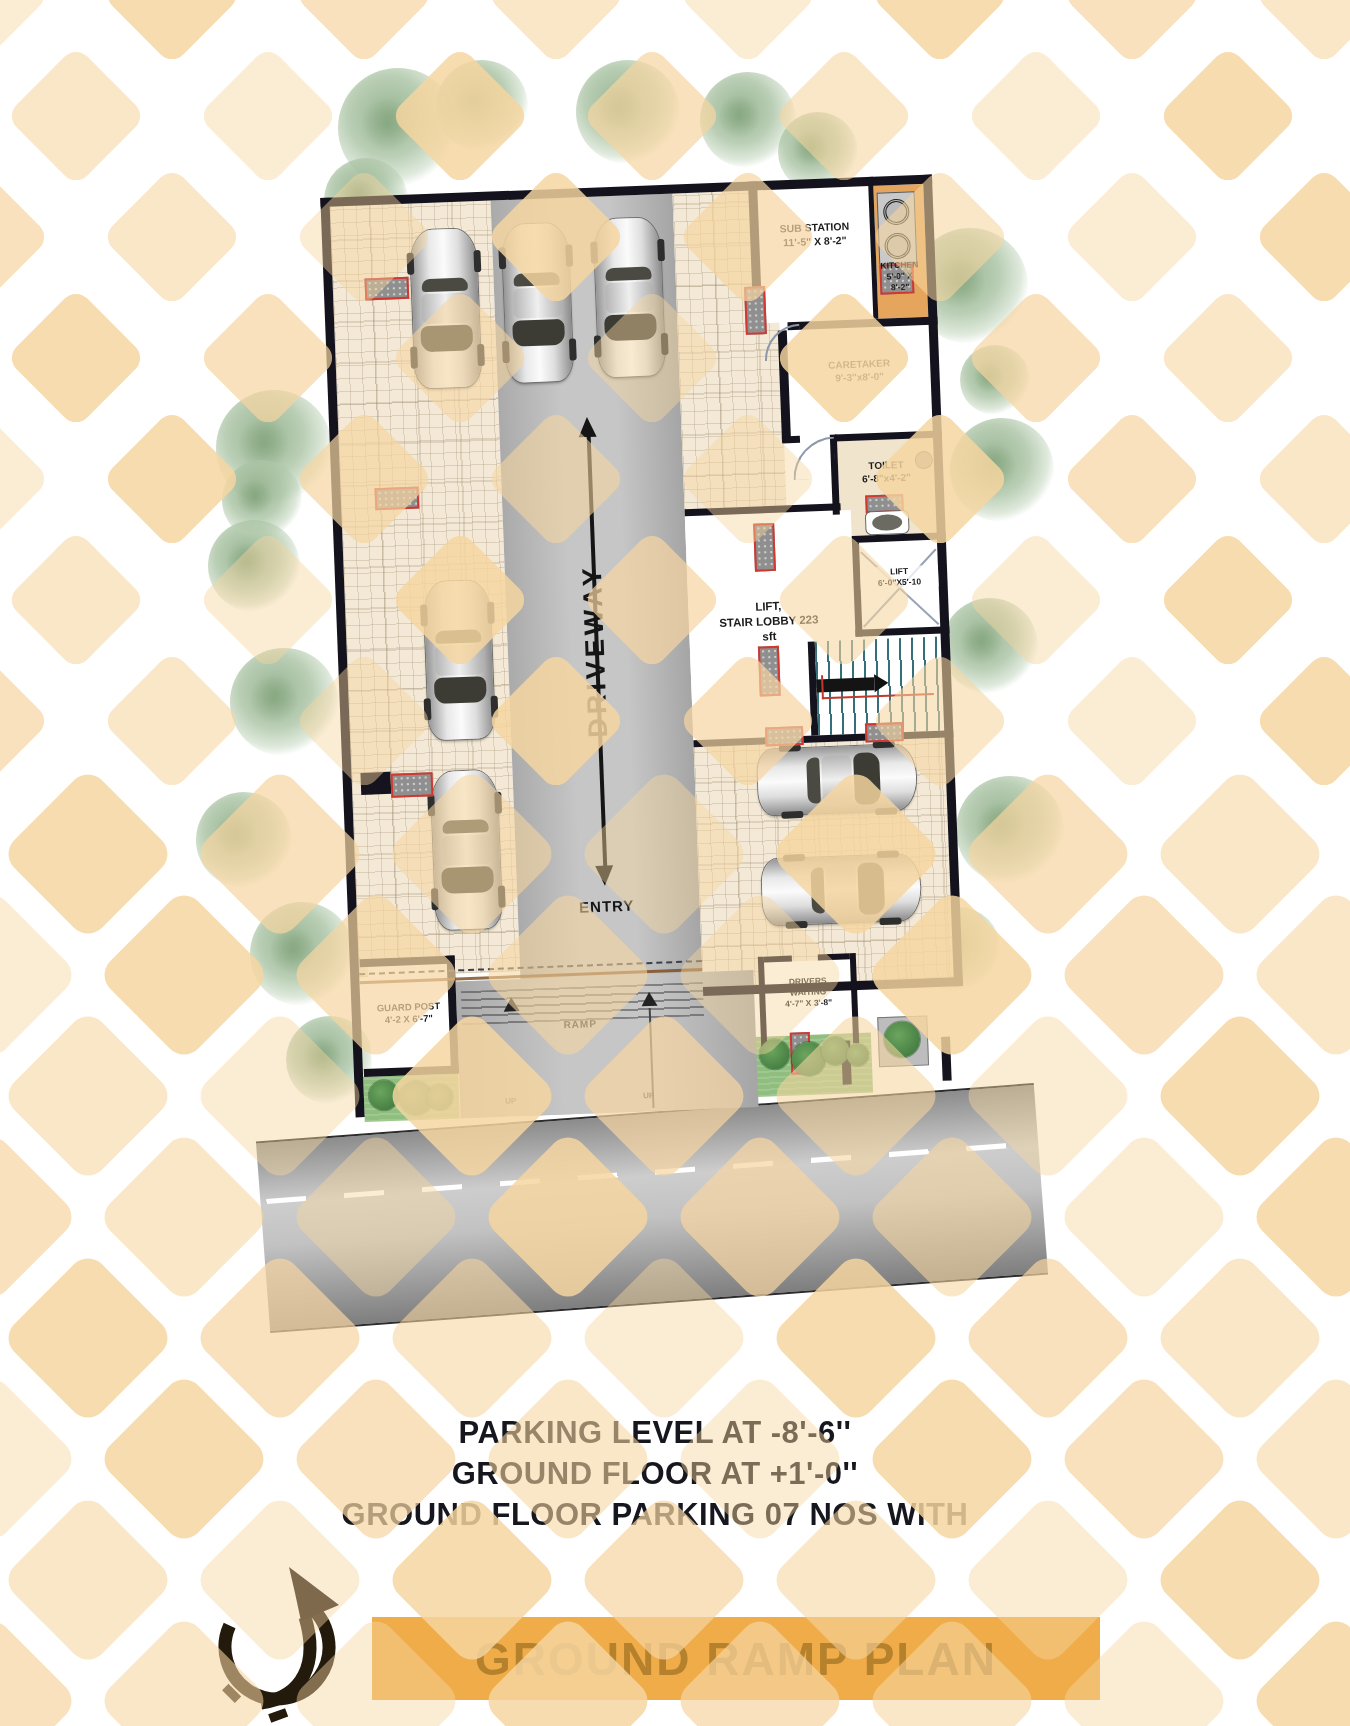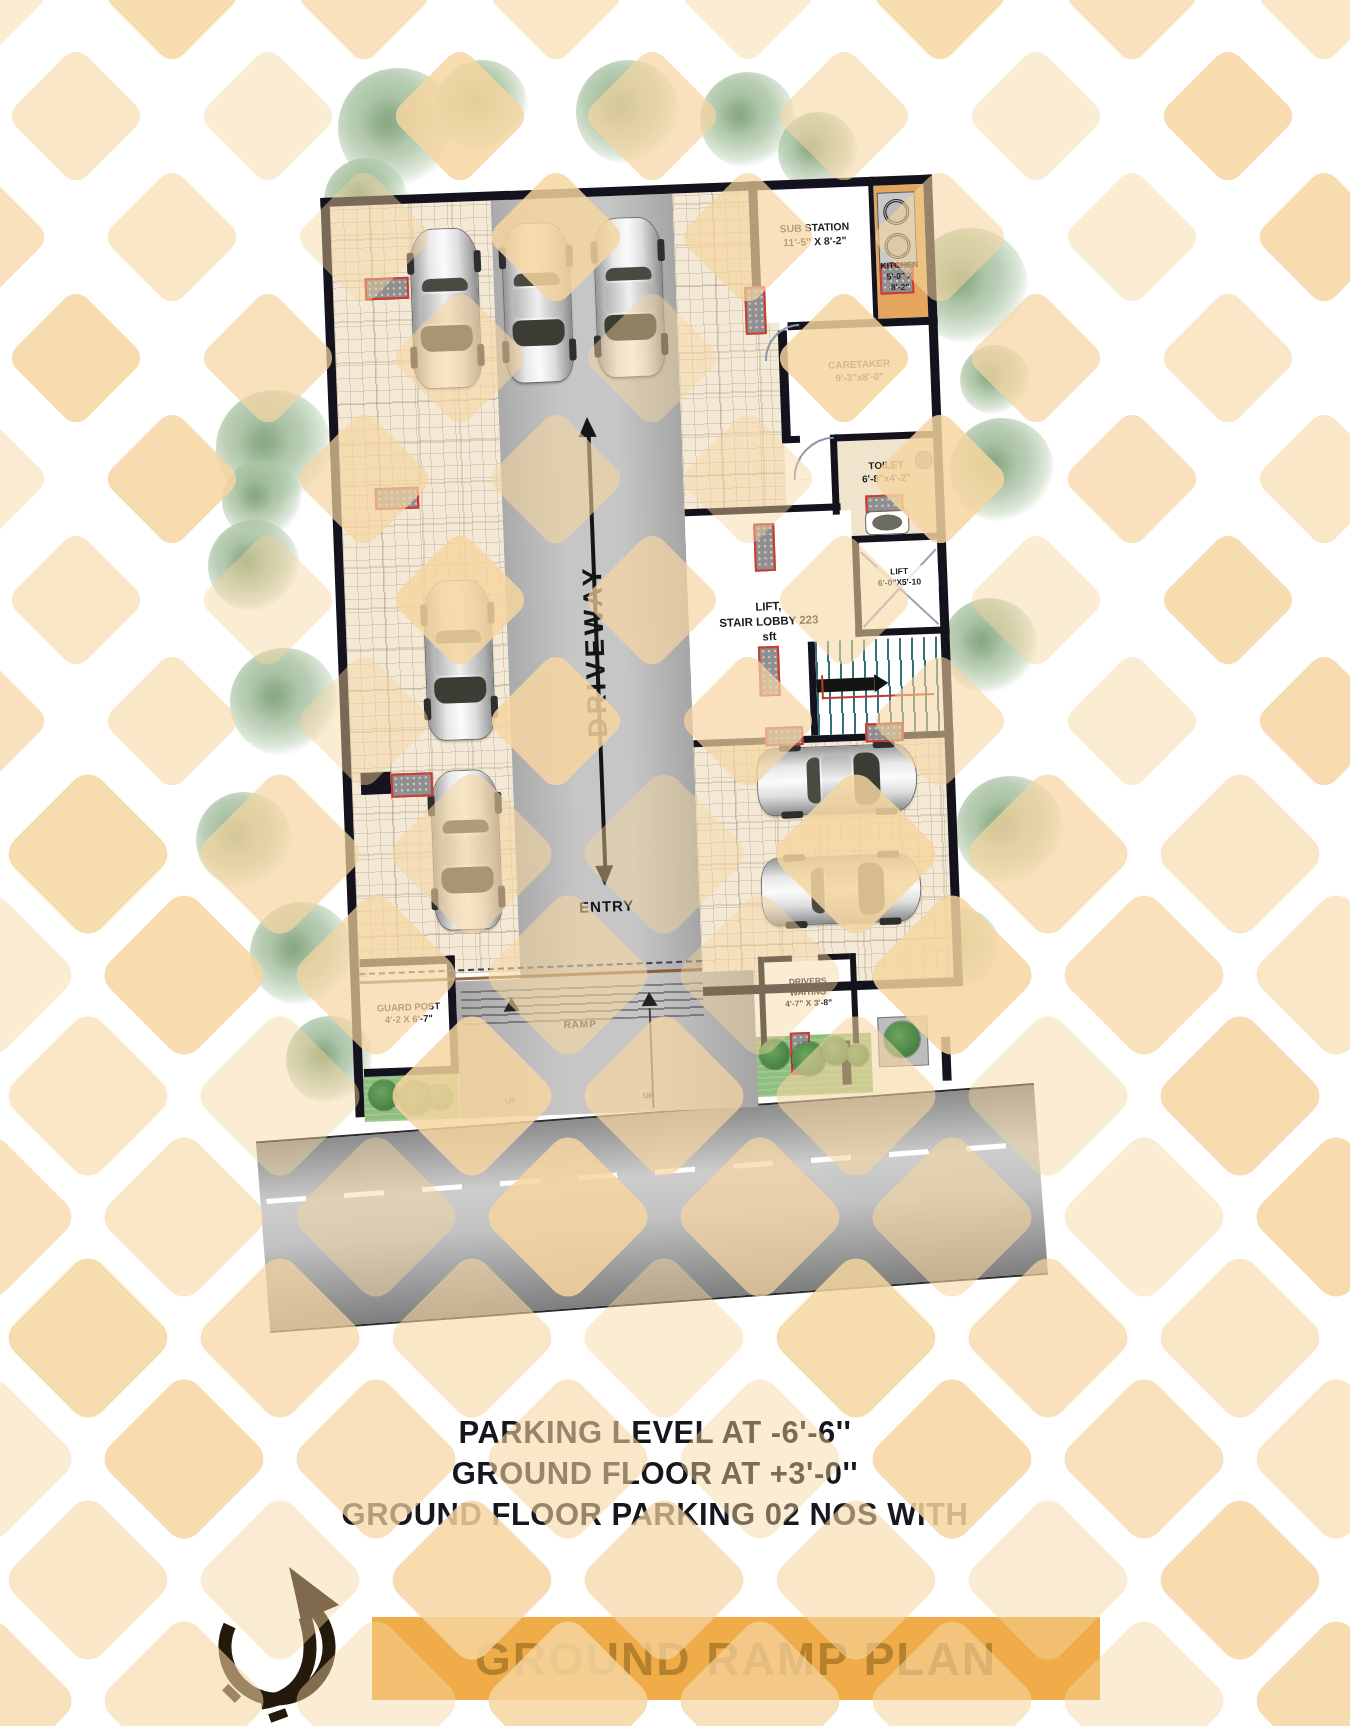--- a/index.html
+++ b/index.html
@@ -338,23 +338,23 @@
       <div class="bush" style="left: 44px; top: 886px; width: 34px; height: 34px;"></div>
       <div class="bush" style="left: 72px; top: 890px; width: 26px; height: 26px;"></div>
       <div class="bush" style="left: 406px; top: 858px; width: 30px; height: 30px;"></div>
       <div class="bush" style="left: 438px; top: 862px; width: 34px; height: 34px;"></div>
       <div class="bush" style="left: 468px; top: 858px; width: 28px; height: 28px;"></div>
       <div class="bush" style="left: 493px; top: 866px; width: 22px; height: 22px;"></div>
       <div class="bush" style="left: 531px; top: 845px; width: 36px; height: 36px;"></div>
     </div>
 
   <div class="notes">
-    <div>PARKING LEVEL AT -6'-6''</div>
-    <div>GROUND FLOOR AT +3'-0''</div>
-    <div>GROUND FLOOR PARKING 02 NOS WITH</div>
+    <div>PARKING LEVEL AT -8'-6''</div>
+    <div>GROUND FLOOR AT +1'-0''</div>
+    <div>GROUND FLOOR PARKING 07 NOS WITH</div>
   </div>
 
   <div class="banner">
     <span>GROUND RAMP PLAN</span>
   </div>
 
   <svg class="compass" width="150" height="172" viewBox="0 0 150 172">
     <circle cx="72" cy="94" r="52" fill="none" stroke="#241a0c" stroke-width="13" stroke-dasharray="235 92" transform="rotate(-55 72 94)"></circle>
     <path d="M56,150 C98,144 114,110 100,64" fill="none" stroke="#241a0c" stroke-width="13"></path>
     <polygon points="84,14 134,52 96,68 90,40" fill="#1c1208"></polygon>

